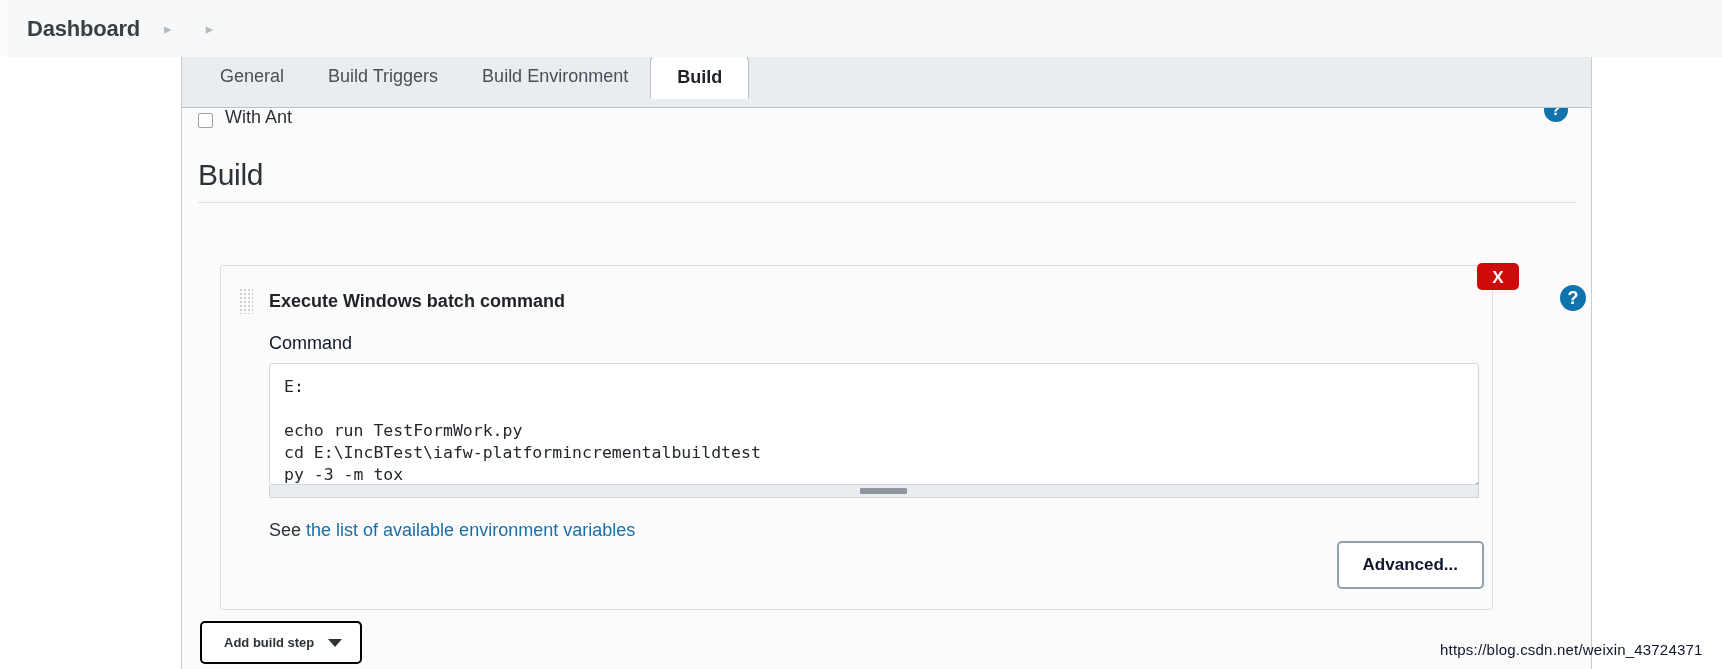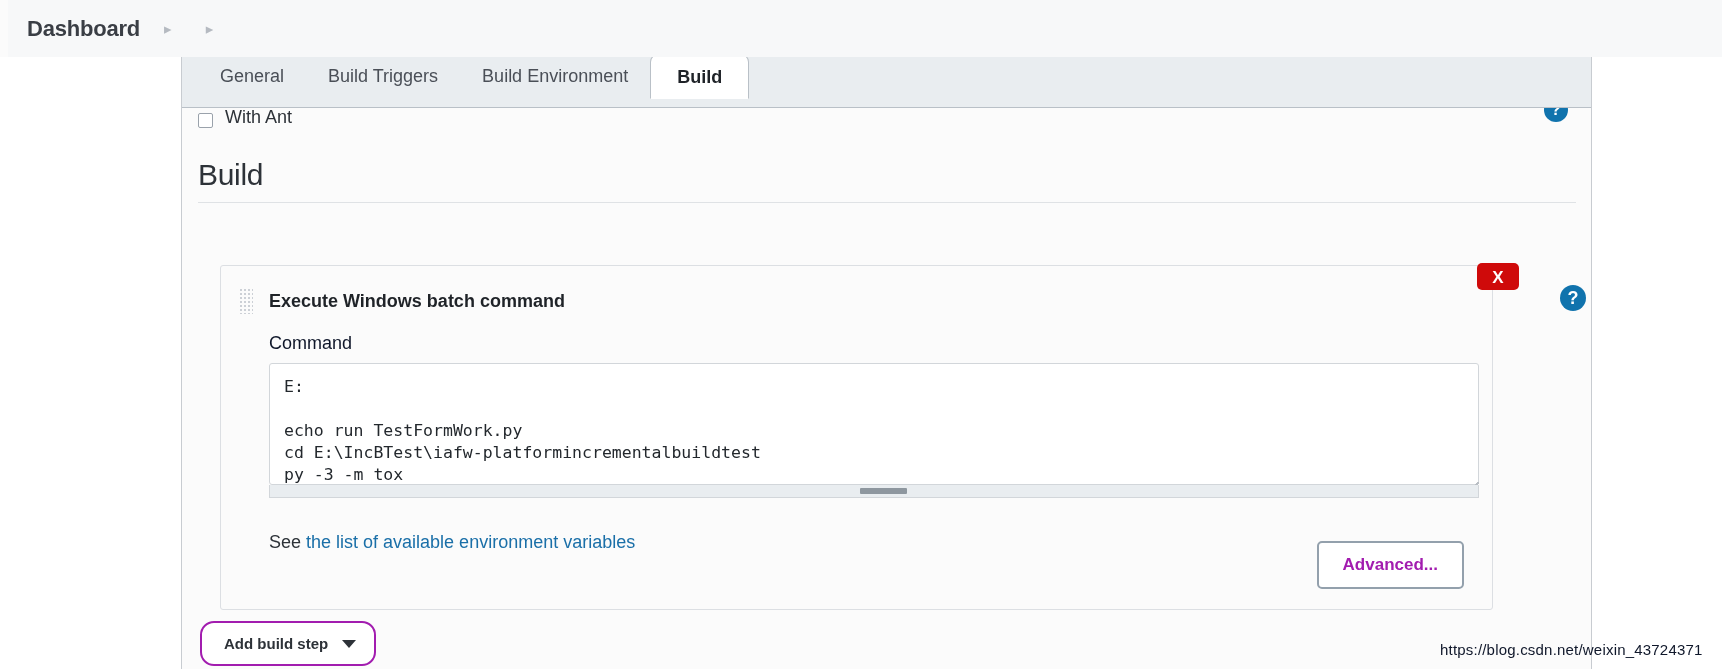--- a/index.html
+++ b/index.html
@@ -245,40 +245,40 @@
   .hscroll-thumb {
     position: absolute;
     left: 590px; top: 3px;
     width: 47px; height: 6px;
     background: #8e979f;
     border-radius: 1px;
   }
 
   
   .env-line {
-    padding: 34px 0 0 48px;
+    padding: 22px 0 0 48px;
     font-size: 18px;
     color: #2d3238;
   }
   .env-link {
     color: #1a6fa8;
     text-decoration: none;
     cursor: pointer;
   }
 
   
   .advanced-btn {
     position: absolute;
-    right: 28px; bottom: 20px;
+    right: 8px; bottom: 20px;
     background: #ffffff;
     border: 2px solid #93a0ac;
     border-radius: 5px;
     font-size: 17px;
     font-weight: bold;
-    color: #a21caf;
+    color: #0f172a;
     padding: 12px 24px;
     cursor: pointer;
     font-family: "Liberation Sans", sans-serif;
   }
 
   
   .delete-x {
     position: absolute;
     left: 1295px; top: 155px;
     width: 42px; height: 27px;
@@ -305,23 +305,23 @@
     text-align: center;
     line-height: 26px;
     cursor: pointer;
   }
 
   
   .addstep-btn {
     position: absolute;
     left: 18px; top: 513px;
     background: #ffffff;
-    border: 2px solid #a21caf;
-    border-radius: 14px;
-    font-size: 15px;
+    border: 2px solid #000000;
+    border-radius: 5px;
+    font-size: 13px;
     font-weight: bold;
     color: #2d3238;
     padding: 12px 18px 12px 22px;
     cursor: pointer;
     display: flex;
     align-items: center;
     gap: 14px;
     font-family: "Liberation Sans", sans-serif;
   }
   .caret {

